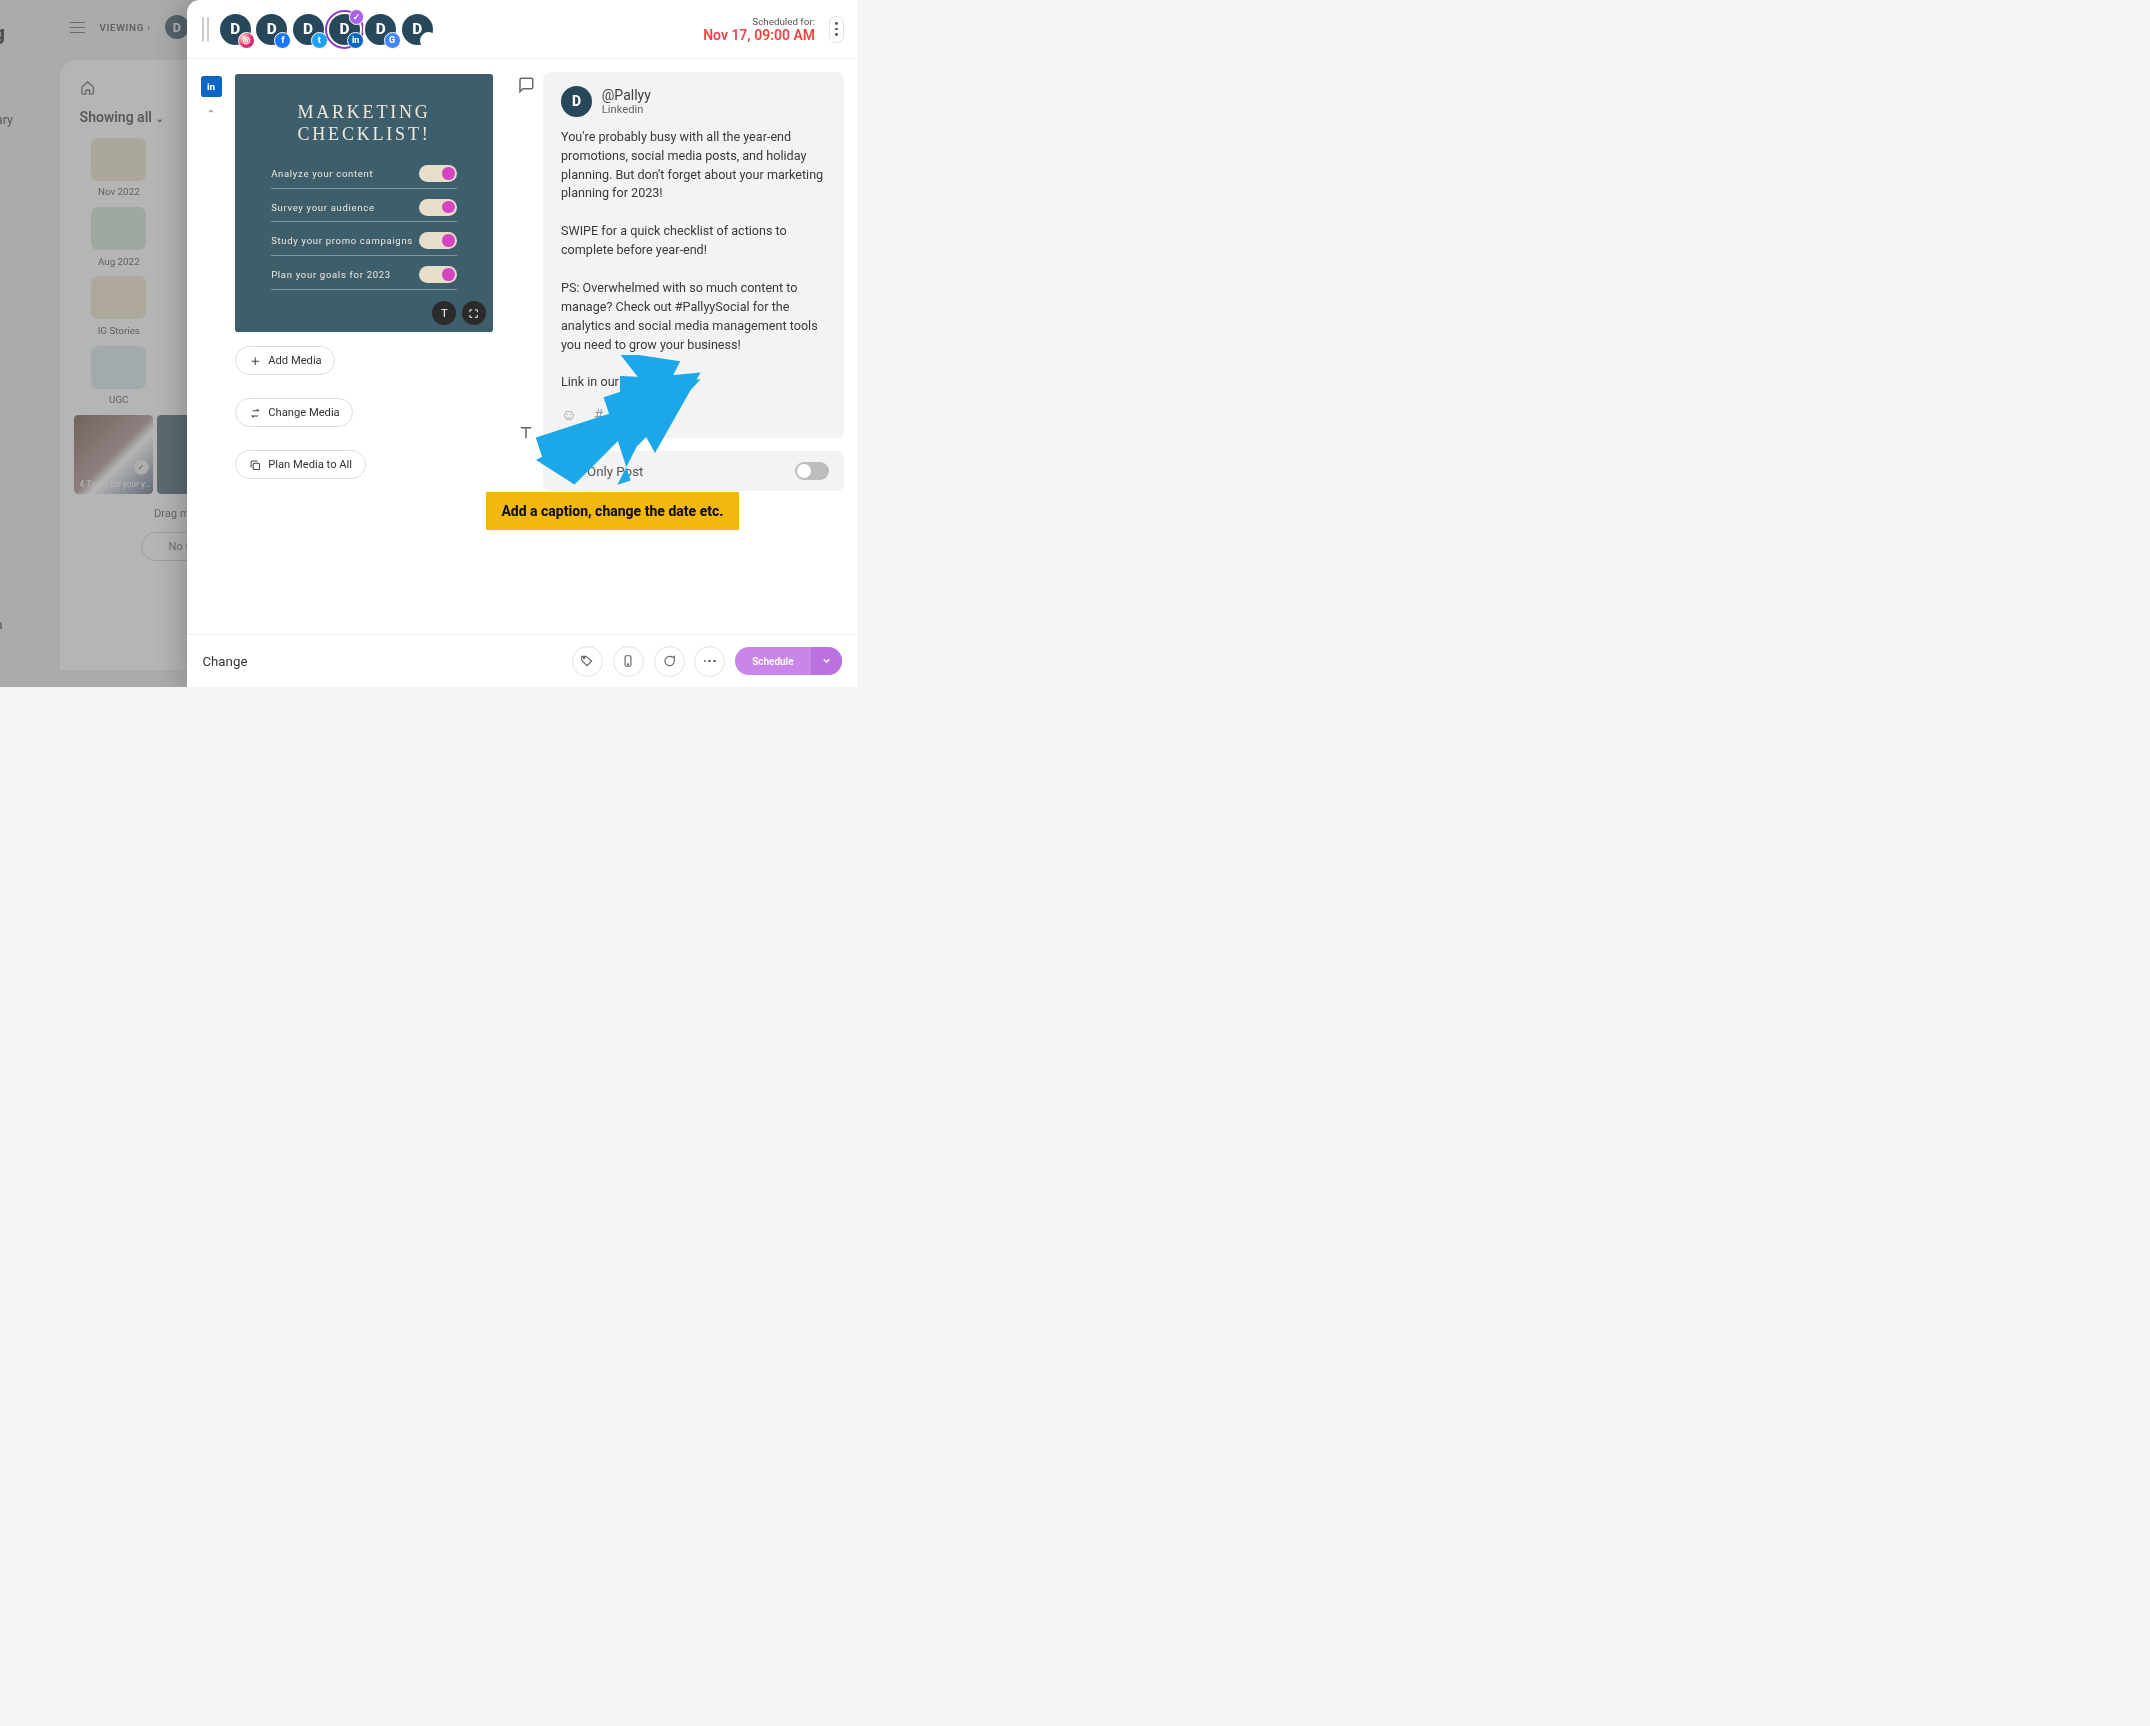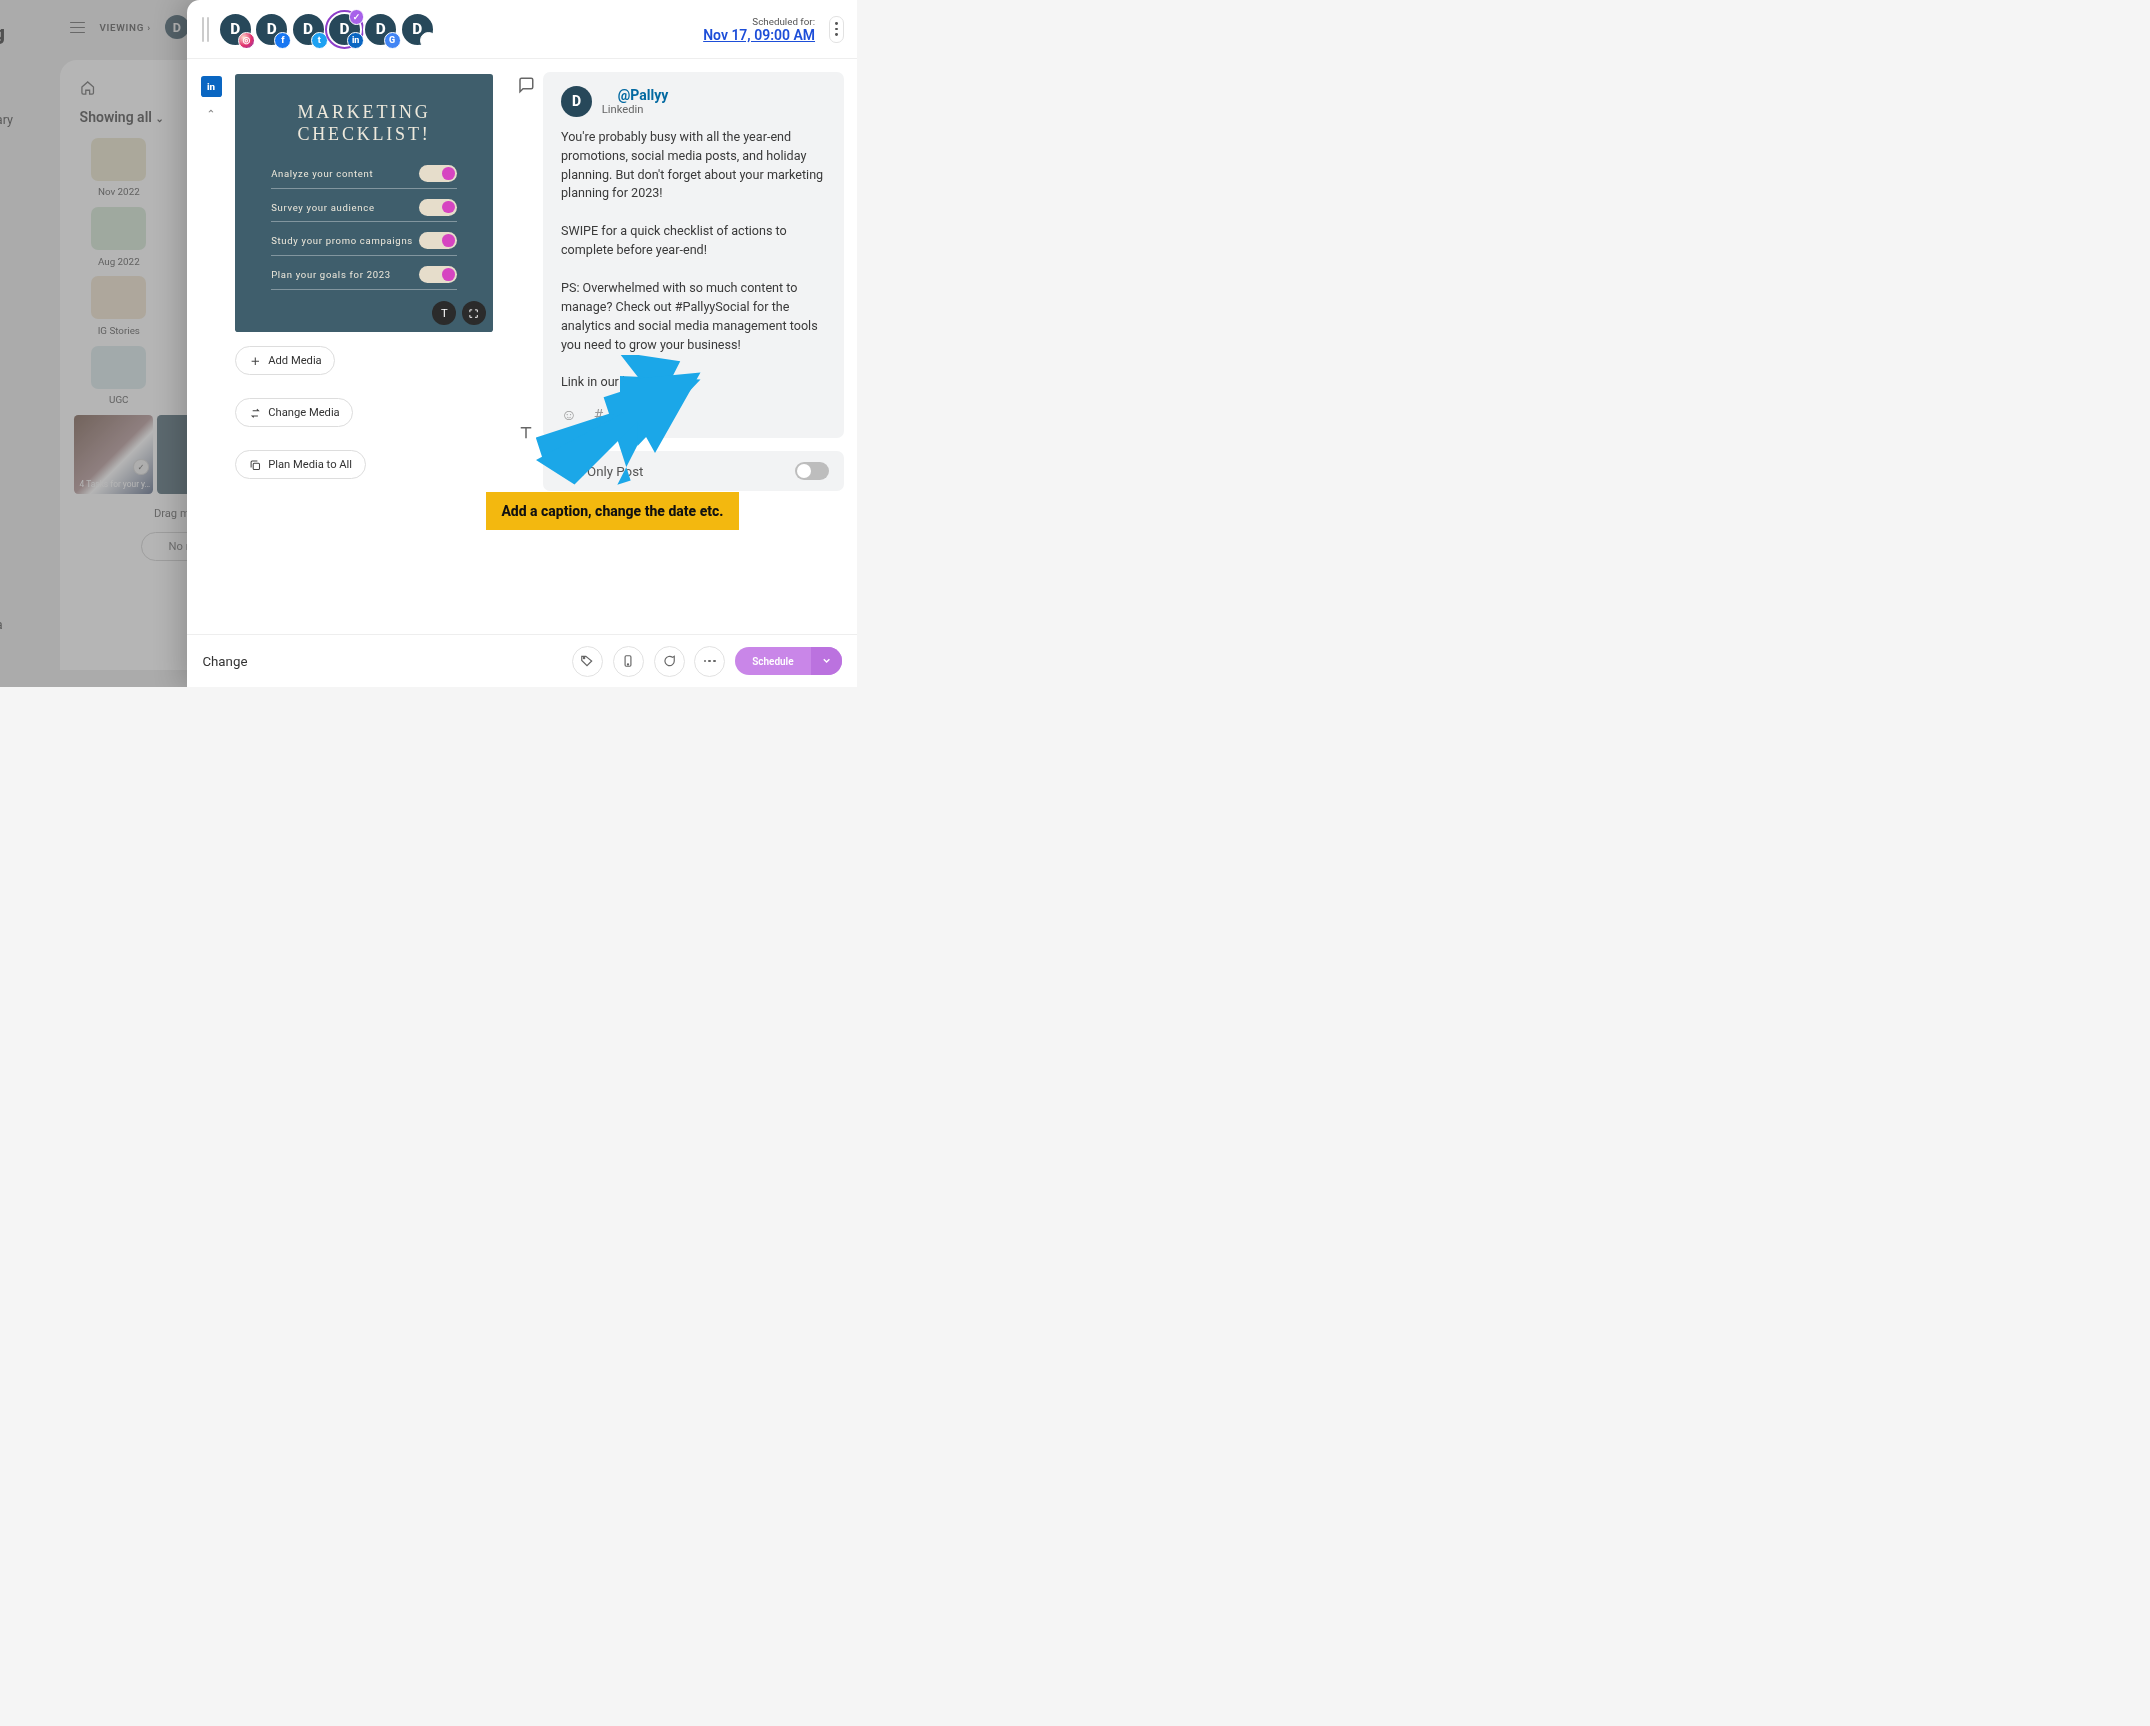--- a/index.html
+++ b/index.html
@@ -96,21 +96,21 @@
   .b-ig{background:radial-gradient(circle at 30% 30%,#fdc,#e1306c 55%,#833ab4);} 
   .b-fb{background:#1877f2;}
   .b-tw{background:#1da1f2;}
   .b-li{background:#0a66c2;}
   .b-gg{background:#4285f4;}
   .b-tt{background:#fff;color:#000;border:1.4px solid #000;}
   .acct .check{position:absolute;top:-4.2px;right:-4.2px;width:15.4px;height:15.4px;border-radius:50%;background:#a862ea;border:1.4px solid #fff;display:flex;align-items:center;justify-content:center;color:#fff;font-size:9px;}
 
   .sched { margin-left:auto; text-align:right;}
   .sched .lbl{font-size:9.8px;color:#555;}
-  .sched .dt{font-size:14px;font-weight:600;text-decoration:underline;color:#1d4ed8;}
+  .sched .dt{font-size:14px;font-weight:600;color:#ef4444;}
   .kebab{margin-left:9.8px;width:15.4px;height:27px;border:0.7px solid #e2e2e2;border-radius:7px;display:flex;flex-direction:column;align-items:center;justify-content:center;gap:2.8px;}
   .kebab span{width:2.8px;height:2.8px;border-radius:50%;background:#555;}
 
   
   .body { flex:1; display:flex; overflow:hidden; }
 
   .col-left{ width:48px; padding-top:17px; display:flex;flex-direction:column;align-items:center;gap:11.2px;}
   .li-square{width:21px;height:21px;border-radius:2.8px;background:#0a66c2;display:flex;align-items:center;justify-content:center;color:#fff;font-weight:800;font-size:9.8px;}
   .chev{color:#888;font-size:11.2px;}
 
@@ -132,21 +132,21 @@
   .pill{border:0.7px solid #ddd;border-radius:18px;padding:7px 12.6px;display:flex;align-items:center;gap:7px;font-size:11.2px;color:#333;background:#fff;}
   .pill svg{width:12.6px;height:12.6px;stroke:#444;}
 
   .col-gap{width:34px;padding-top:17px;display:flex;flex-direction:column;align-items:center;gap:330px;}
   .iconbtn{width:18px;height:18px;color:#555;}
 
   .col-right{flex:1;padding:12.6px 12.6px 0 0;display:flex;flex-direction:column;gap:12.6px;}
   .card{background:#f2f3f4;border-radius:7px;padding:14px 18px;}
   .card-head{display:flex;align-items:center;gap:9.8px;margin-bottom:11.2px;}
   .avatar{width:31px;height:31px;border-radius:50%;background:#27485a;display:flex;align-items:center;justify-content:center;color:#fff;font-weight:800;font-size:14px;}
-  .handle{font-weight:700;font-size:14px;color:#0369a1;margin-left:16px;}
+  .handle{font-weight:400;font-size:14px;color:#404040;}
   .network{color:#666;font-size:11.2px;}
   .caption{white-space:pre-wrap;font-size:12.6px;line-height:1.5;color:#3a3a3a;}
   .cap-tools{margin-top:14px;display:flex;gap:17px;color:#9a9a9a;font-size:15.4px;}
 
   .card2{background:#f2f3f4;border-radius:7px;padding:11.2px 15.4px;display:flex;align-items:center;}
   .card2 .lbl{font-size:13.3px;color:#555;}
   .toggle{margin-left:auto;width:34px;height:18px;border-radius:9.8px;background:#bdbdbd;position:relative;}
   .toggle::after{content:"";position:absolute;left:2.1px;top:2.1px;width:14px;height:14px;border-radius:50%;background:#fff;}
 
   

